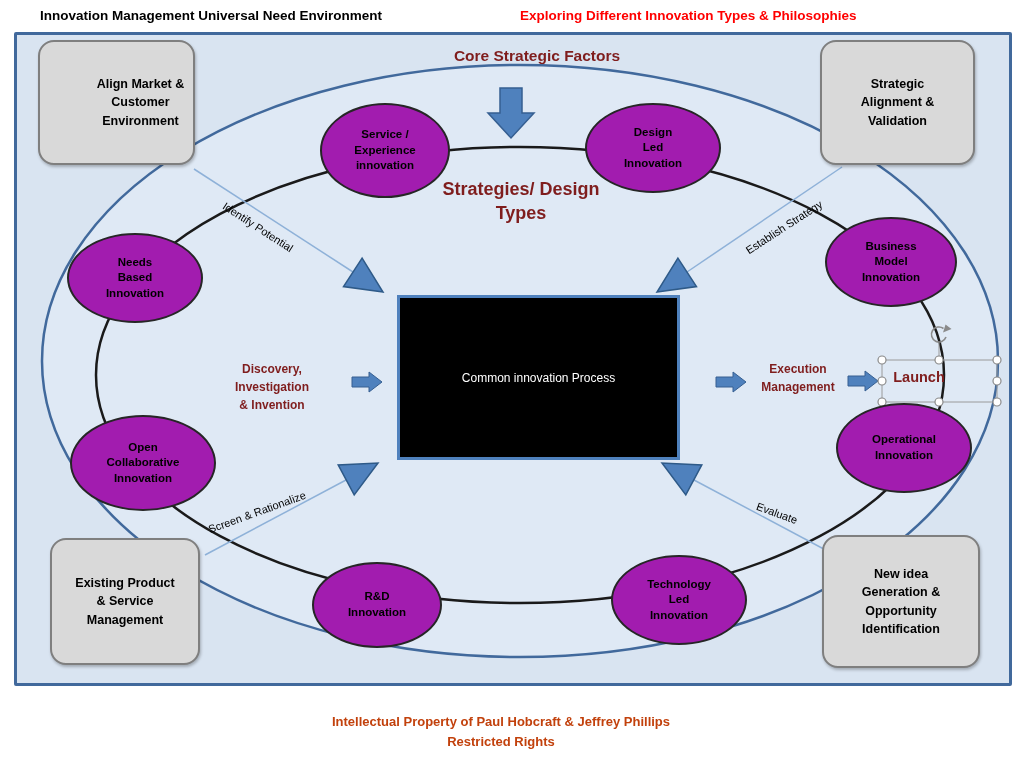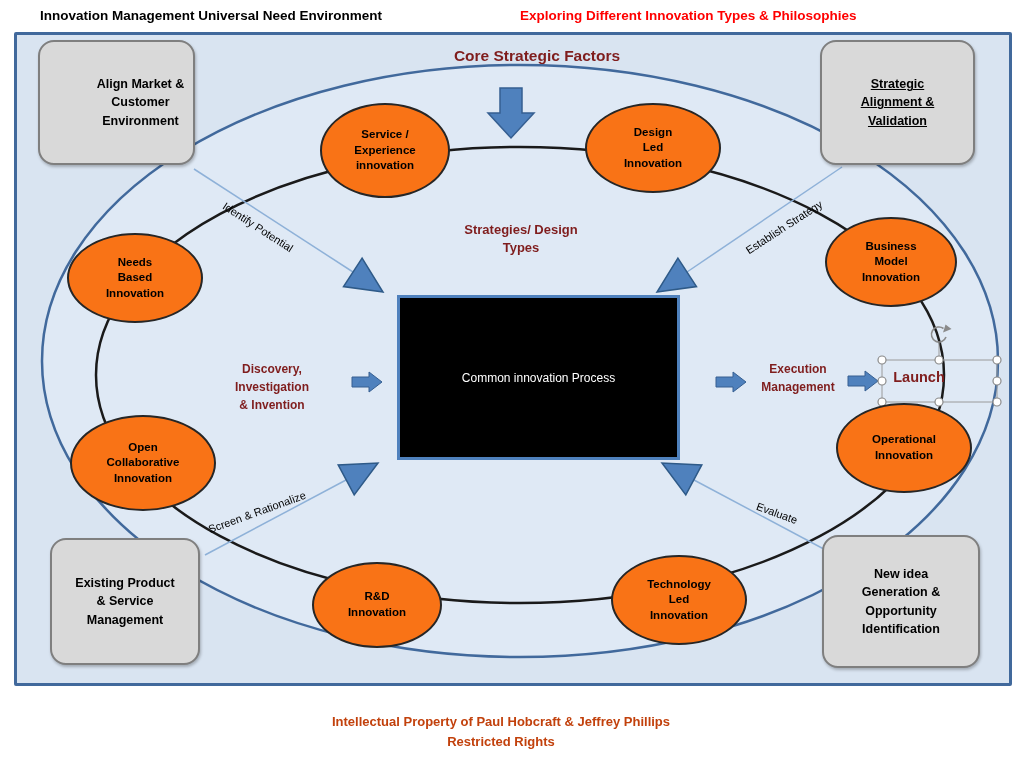--- a/index.html
+++ b/index.html
@@ -11,43 +11,43 @@
 
   .diagram { position:absolute; left:14px; top:32px; width:998px; height:654px;
              border:3px solid #41699c; background:#d9e4f1; border-radius:2px; }
   .dsvg { position:absolute; left:0; top:0; width:992px; height:648px; }
 
   .corner-box { position:absolute; background:#d9d9d9; border:2px solid #7f7f7f; border-radius:16px;
                 display:flex; align-items:center; justify-content:center; text-align:center;
                 font-weight:bold; font-size:12.5px; line-height:1.45; color:#000; white-space:pre-line;
                 box-shadow:1px 2px 3px rgba(0,0,0,0.25); }
   .cb-tl { left:21px;  top:5px;   width:157px; height:125px;padding-left:48px; }
-  .cb-tr { left:803px; top:5px;   width:155px; height:125px;text-decoration:underline; }
+  .cb-tr { left:803px; top:5px;   width:155px; height:125px; }
   .cb-bl { left:33px;  top:503px; width:150px; height:127px; }
   .cb-br { left:805px; top:500px; width:158px; height:133px; }
 
-  .node { position:absolute; background:#f97316; border:2px solid #262626; border-radius:50%;
+  .node { position:absolute; background:#a21caf; border:2px solid #262626; border-radius:50%;
           display:flex; align-items:center; justify-content:center; text-align:center;
           font-weight:bold; font-size:11.5px; line-height:1.35; color:#000; white-space:pre-line; }
   .n-service     { left:303px; top:68px;  width:130px; height:95px; }
   .n-design      { left:568px; top:68px;  width:136px; height:90px; }
   .n-needs       { left:50px;  top:198px; width:136px; height:90px; }
   .n-business    { left:808px; top:182px; width:132px; height:90px; }
   .n-open        { left:53px;  top:380px; width:146px; height:96px;align-items:center; }
   .n-operational { left:819px; top:368px; width:136px; height:90px; }
   .n-rd          { left:295px; top:527px; width:130px; height:86px; }
   .n-tech        { left:594px; top:520px; width:136px; height:90px; }
 
   .center-rect { position:absolute; left:380px; top:260px; width:283px; height:165px;
                  background:#000000; border:3px solid #4f81bd; display:flex; align-items:center;
                  justify-content:center; color:#fff; font-size:12px; }
 
   .label { position:absolute; text-align:center; font-weight:bold; color:#7f1d1d; white-space:pre-line; }
   .lb-core       { left:370px; top:12px;  width:300px; font-size:15.5px; }
-  .lb-strategies { left:404px; top:142px; width:200px; font-size:13px; line-height:1.35;margin-top:44px; }
+  .lb-strategies { left:404px; top:142px; width:200px; font-size:18px; line-height:1.35; }
   .lb-discovery  { left:175px; top:325px; width:160px; font-size:12px; line-height:1.5; }
   .lb-execution  { left:721px; top:325px; width:120px; font-size:12px; line-height:1.5; }
   .lb-launch     { left:862px; top:334px; width:80px;  font-size:14.5px; }
 
   .rot-label { position:absolute; font-size:11px; color:#000; white-space:nowrap; font-weight:normal; }
   .rl-identify  { left:241px; top:192px; transform:translate(-50%,-50%) rotate(33deg); }
   .rl-establish { left:767px; top:192px; transform:translate(-50%,-50%) rotate(-33deg); }
   .rl-screen    { left:240px; top:477px; transform:translate(-50%,-50%) rotate(-20deg); }
   .rl-evaluate  { left:760px; top:478px; transform:translate(-50%,-50%) rotate(20deg); }
 

